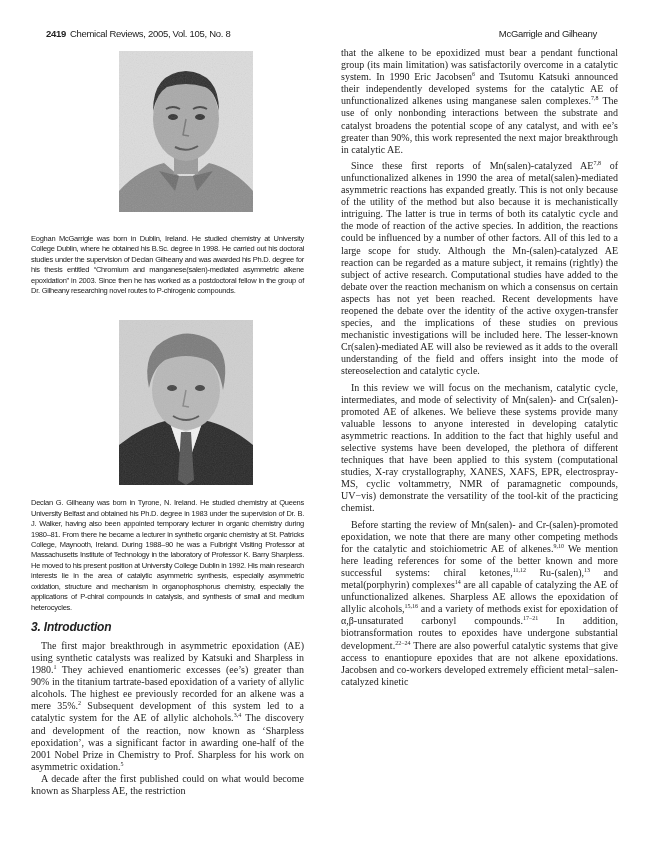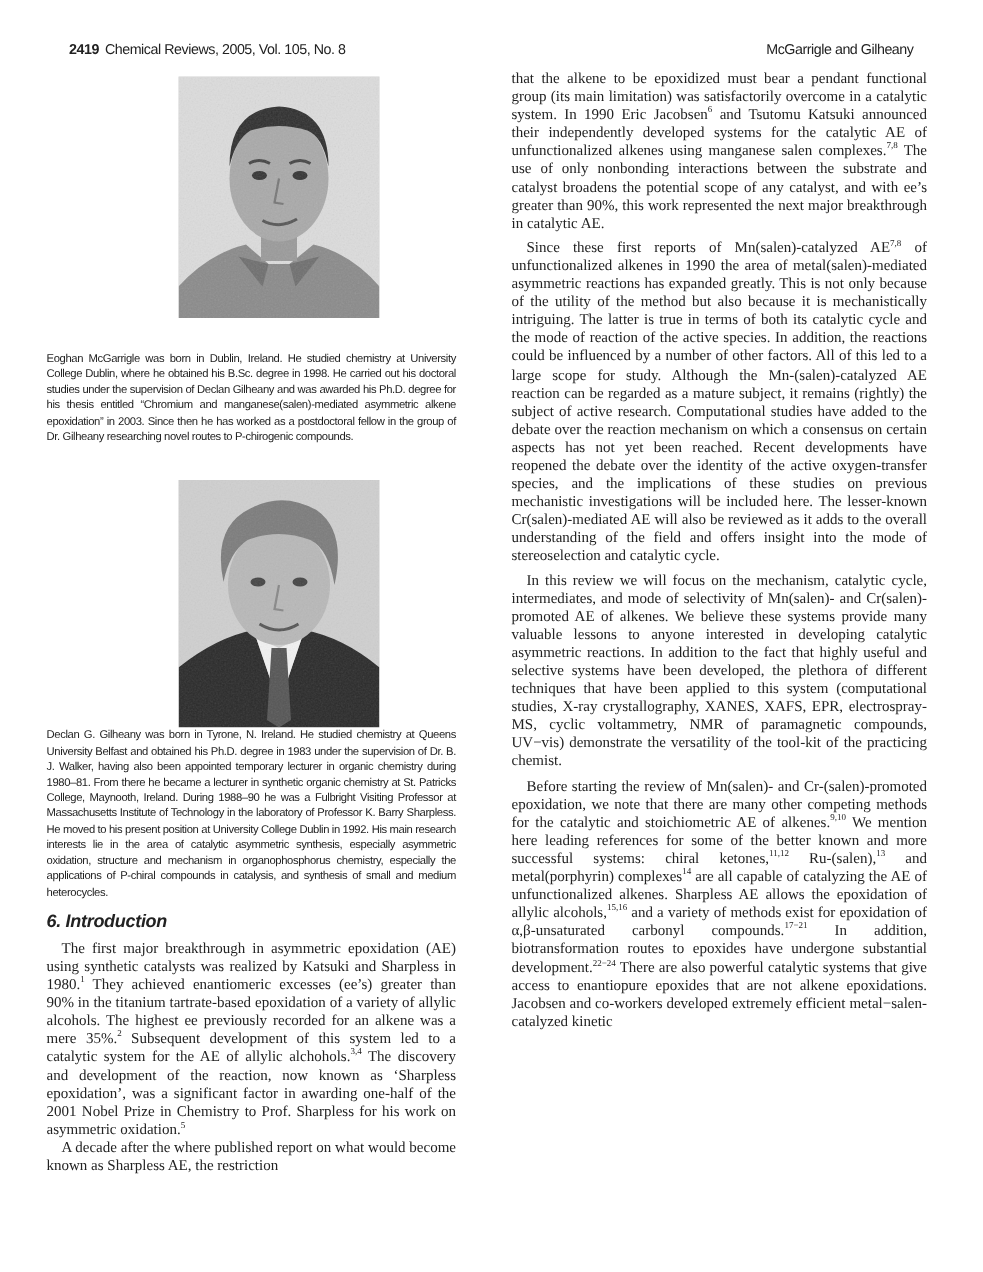--- a/index.html
+++ b/index.html
@@ -1,33 +1,33 @@
 <!DOCTYPE html>
 <html><head>
 <meta charset="utf-8">
 <style>
   html, body { margin: 0; padding: 0; background: #ffffff; }
   body { width: 655px; height: 848px; position: relative; overflow: hidden; color: #222; }
   .header { position: absolute; top: 28px; left: 46px; right: 46px; height: 12px;
     font-family: "Liberation Sans", sans-serif; font-size: 9.5px; letter-spacing: -0.3px; color: #222; }
   .header .left { position: absolute; left: 0; top: 0; }
   .header .left b { font-weight: bold; margin-right: 4px; }
-  .header .right { position: absolute; right: 0; top: 0; }
+  .header .right { position: absolute; right: 12px; top: 0; }
 
   .col-left { position: absolute; left: 31px; top: 44px; width: 273px; }
   .col-right { position: absolute; left: 341px; top: 47px; width: 277px; }
 
   .photo { position: relative; margin-left: 88px; width: 134px; overflow: hidden; background: #d8d8d8; }
   .photo1 { height: 161px; margin-top: 7px; }
   .photo2 { height: 165px; margin-top: 0; }
 
   .bio { font-family: "Liberation Sans", sans-serif; font-size: 7.5px; line-height: 10.4px;
     text-align: justify; letter-spacing: -0.25px; color: #222; margin: 0; }
   .bio1 { margin-top: 22px; margin-bottom: 24px; }
-  .bio2 { margin-top: 0; }
+  .bio2 { margin-top: 13px; }
 
   .section-title { font-family: "Liberation Sans", sans-serif; font-style: italic; font-weight: bold;
     font-size: 12px; margin: 7px 0 6px 0; color: #222; letter-spacing: -0.2px; }
 
   .body-text { font-family: "Liberation Serif", serif; font-size: 10px; line-height: 12.1px;
     text-align: justify; color: #222; margin: 0; hyphens: manual; }
   .body-text.indent { text-indent: 10px; }
   .col-right .body-text { margin-bottom: 4px; }
   sup { font-size: 6px; line-height: 0; vertical-align: super; }
 </style>
@@ -88,25 +88,25 @@
       <path d="M30 68 Q22 30 50 18 Q70 8 92 20 Q112 34 104 70 Q100 46 88 40 Q67 32 46 40 Q34 48 30 68 Z" fill="#7c7c7c"></path>
       <ellipse cx="53" cy="68" rx="5" ry="3" fill="#444"></ellipse>
       <ellipse cx="81" cy="68" rx="5" ry="3" fill="#444"></ellipse>
       <path d="M67 70 L64 86 L70 87" stroke="#888" stroke-width="1.5" fill="none"></path>
       <path d="M54 96 Q67 104 80 96" stroke="#555" stroke-width="2" fill="none"></path>
       <rect width="134" height="165" filter="url(#grain2)"></rect>
     </svg>
   </div>
   <p class="bio bio2">Declan G. Gilheany was born in Tyrone, N. Ireland. He studied chemistry at Queens University Belfast and obtained his Ph.D. degree in 1983 under the supervision of Dr. B. J. Walker, having also been appointed temporary lecturer in organic chemistry during 1980–81. From there he became a lecturer in synthetic organic chemistry at St. Patricks College, Maynooth, Ireland. During 1988–90 he was a Fulbright Visiting Professor at Massachusetts Institute of Technology in the laboratory of Professor K. Barry Sharpless. He moved to his present position at University College Dublin in 1992. His main research interests lie in the area of catalytic asymmetric synthesis, especially asymmetric oxidation, structure and mechanism in organophosphorus chemistry, especially the applications of P-chiral compounds in catalysis, and synthesis of small and medium heterocycles.</p>
 
-  <h2 class="section-title">6. Introduction</h2>
+  <h2 class="section-title">3. Introduction</h2>
 
   <div id="left-paras">
       <p class="body-text indent"><span>The first major breakthrough in asymmetric ep­oxidation (AE) using synthetic catalysts was realized by Katsuki and Sharpless in 1980.</span><sup>1</sup><span> They achieved enantiomeric excesses (ee’s) greater than 90% in the titanium tartrate-based epoxidation of a variety of allylic alcohols. The highest ee previously recorded for an alkene was a mere 35%.</span><sup>2</sup><span> Subsequent develop­ment of this system led to a catalytic system for the AE of allylic alchohols.</span><sup>3,4</sup><span> The discovery and develop­ment of the reaction, now known as ‘Sharpless epoxidation’, was a significant factor in awarding one-half of the 2001 Nobel Prize in Chemistry to Prof. Sharpless for his work on asymmetric oxidation.</span><sup>5</sup></p>
-      <p class="body-text indent"><span>A decade after the where published report on what would become known as Sharpless AE, the restriction</span></p>
+      <p class="body-text indent"><span>A decade after the first published could on what would become known as Sharpless AE, the restriction</span></p>
     </div>
 </div>
 
 <div class="col-right">
   <div id="right-paras">
       <p class="body-text"><span>that the alkene to be epoxidized must bear a pendant functional group (its main limitation) was satisfac­torily overcome in a catalytic system. In 1990 Eric Jacobsen</span><sup>6</sup><span> and Tsutomu Katsuki announced their independently developed systems for the catalytic AE of unfunctionalized alkenes using manganese salen complexes.</span><sup>7,8</sup><span> The use of only nonbonding interactions between the substrate and catalyst broadens the potential scope of any catalyst, and with ee’s greater than 90%, this work represented the next major breakthrough in catalytic AE.</span></p>
       <p class="body-text indent"><span>Since these first reports of Mn(salen)-catalyzed AE</span><sup>7,8</sup><span> of unfunctionalized alkenes in 1990 the area of metal(salen)-mediated asymmetric reactions has expanded greatly. This is not only because of the utility of the method but also because it is mecha­nistically intriguing. The latter is true in terms of both its catalytic cycle and the mode of reaction of the active species. In addition, the reactions could be influenced by a number of other factors. All of this led to a large scope for study. Although the Mn-(salen)-catalyzed AE reaction can be regarded as a mature subject, it remains (rightly) the subject of active research. Computational studies have added to the debate over the reaction mechanism on which a consensus on certain aspects has not yet been reached. Recent developments have reopened the debate over the identity of the active oxygen-transfer species, and the implications of these studies on previous mechanistic investigations will be included here. The lesser-known Cr(salen)-mediated AE will also be reviewed as it adds to the overall understand­ing of the field and offers insight into the mode of stereoselection and catalytic cycle.</span></p>
       <p class="body-text indent"><span>In this review we will focus on the mechanism, catalytic cycle, intermediates, and mode of selectivity of Mn(salen)- and Cr(salen)-promoted AE of alkenes. We believe these systems provide many valuable lessons to anyone interested in developing catalytic asymmetric reactions. In addition to the fact that highly useful and selective systems have been devel­oped, the plethora of different techniques that have been applied to this system (computational studies, X-ray crystallography, XANES, XAFS, EPR, electro­spray-MS, cyclic voltammetry, NMR of paramagnetic compounds, UV−vis) demonstrate the versatility of the tool-kit of the practicing chemist.</span></p>
       <p class="body-text indent"><span>Before starting the review of Mn(salen)- and Cr-(salen)-promoted epoxidation, we note that there are many other competing methods for the catalytic and stoichiometric AE of alkenes.</span><sup>9,10</sup><span> We mention here leading references for some of the better known and more successful systems: chiral ketones,</span><sup>11,12</sup><span> Ru-(salen),</span><sup>13</sup><span> and metal(porphyrin) complexes</span><sup>14</sup><span> are all capable of catalyzing the AE of unfunctionalized alkenes. Sharpless AE allows the epoxidation of allylic alcohols,</span><sup>15,16</sup><span> and a variety of methods exist for epoxidation of α,β-unsaturated carbonyl com­pounds.</span><sup>17−21</sup><span> In addition, biotransformation routes to epoxides have undergone substantial development.</span><sup>22−24</sup><span> There are also powerful catalytic systems that give access to enantiopure epoxides that are not alkene epoxidations. Jacobsen and co-workers developed extremely efficient metal−salen-catalyzed kinetic</span></p>
     </div>

